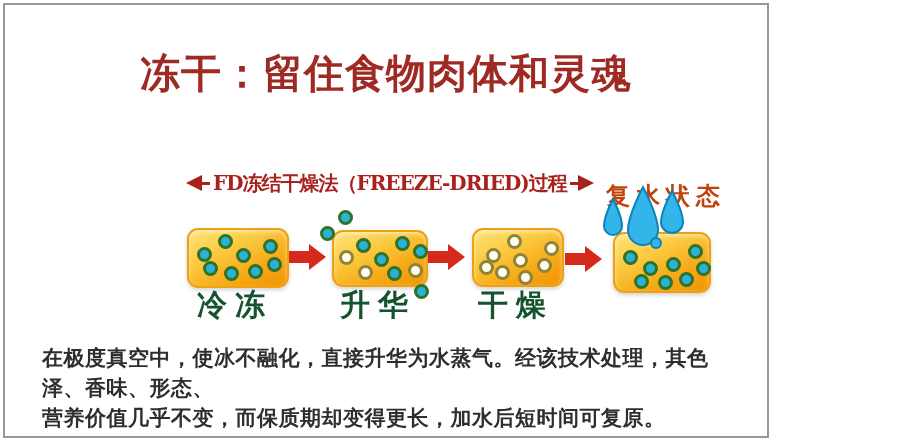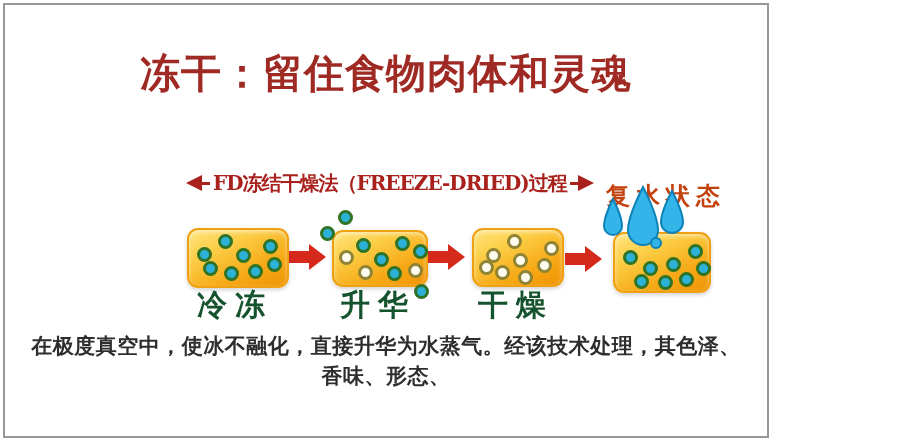--- a/index.html
+++ b/index.html
@@ -69,22 +69,22 @@
     position:absolute;top:285px;height:36px;text-align:center;
     font-family:"DejaVu Serif","Liberation Serif",serif;
     font-size:30px;font-weight:600;letter-spacing:8px;color:#14532d;
   }
   .label1{left:183px;width:104px;}
   .label2{left:328px;width:100px;}
   .label3{left:466px;width:100px;}
 
   
   .desc{
-    position:absolute;top:331px;left:30px;right:30px;margin:0;
-    text-align:center;font-size:21px;font-weight:bold;line-height:30px;
+    position:absolute;top:331px;left:30px;right:30px;margin:12px;
+    font-size:21px;font-weight:bold;line-height:30px;
     color:var(--text-dark,#2e2e2e);letter-spacing:0.5px;
   }
 </style>
 </head>
 <body>
 
 <div class="page">
   <div class="frame"></div>
 
   <h1 class="title">冻干：留住食物肉体和灵魂</h1>
@@ -164,14 +164,15 @@
       <span class="dot ice" style="left: 12%; top: 27%;"></span>
       <span class="dot ice" style="left: 87%; top: 88%;"></span>
     </div>
 
   <div class="stage-label label1">冷冻</div>
   <div class="stage-label label2">升华</div>
   <div class="stage-label label3">干燥</div>
 
   <p class="desc">
     <span>在极度真空中，使冰不融化，直接升华为水蒸气。经该技术处理，其色泽、香味、形态、</span><br>
+    <span>营养价值几乎不变，而保质期却变得更长，加水后短时间可复原。</span>
   </p>
 </div>
 
 </body></html>

